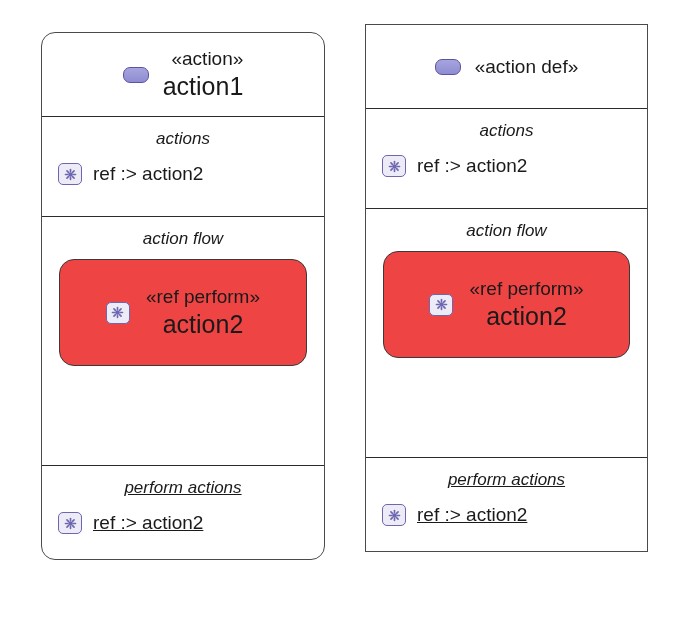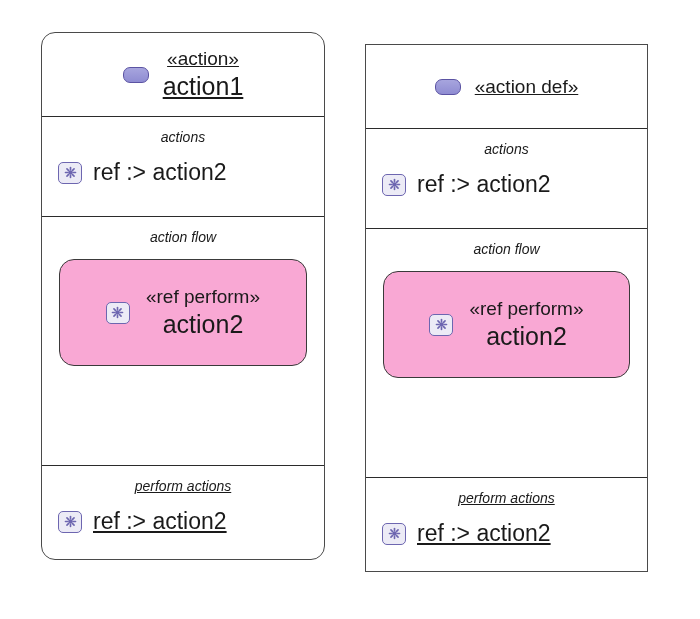--- a/index.html
+++ b/index.html
@@ -27,21 +27,21 @@
   .panel.square  { border-radius: 0; }
 
   #panel-usage {
     left: 41px;
     top: 32px;
     width: 284px;
     height: 528px;
   }
   #panel-definition {
     left: 365px;
-    top: 44px;
+    top: 24px;
     width: 283px;
     height: 528px;
   }
 
   
   .compartment {
     position: relative;
     box-sizing: border-box;
     width: 100%;
   }
@@ -67,52 +67,51 @@
   .header-row {
     height: 100%;
     display: flex;
     align-items: center;
     justify-content: center;
     gap: 14px;
     padding: 0 10px;
     box-sizing: border-box;
   }
   .header-text {
-    text-align: center;
+    text-align: right;
     line-height: 1.26;
     font-size: 19px;
-    text-decoration: underline;
   }
   .guillemet {
     display: block;
     font-size: 19px;
   }
   .header-name {
     display: block;
     font-size: 25px;
   }
 
   
   .comp-title {
     text-align: center;
     font-style: italic;
-    font-size: 14px;
+    font-size: 17px;
     padding-top: 12px;
   }
 
   
   .feature-row {
     display: flex;
     align-items: center;
     gap: 11px;
     padding-left: 16px;
     padding-top: 14px;
   }
   .feature-text {
-    font-size: 23px;
+    font-size: 19px;
     white-space: nowrap;
   }
 
   
   .icon-pill {
     width: 24px;
     height: 14px;
     border-radius: 7px;
     background: linear-gradient(#a7a5de, #8f8cd2);
     border: 1.4px solid #5b53a3;
@@ -133,21 +132,21 @@
 
   
   .flow-box {
     position: absolute;
     left: 17px;
     right: 17px;
     top: 42px;
     height: 107px;
     border: 1.5px solid #3a3a3a;
     border-radius: 15px;
-    background: #f9a8d4;
+    background: #ef4444;
     box-sizing: border-box;
     display: flex;
     align-items: center;
     justify-content: center;
     gap: 16px;
     padding: 0 12px;
   }
   .flow-text {
     text-align: center;
     line-height: 1.26;

